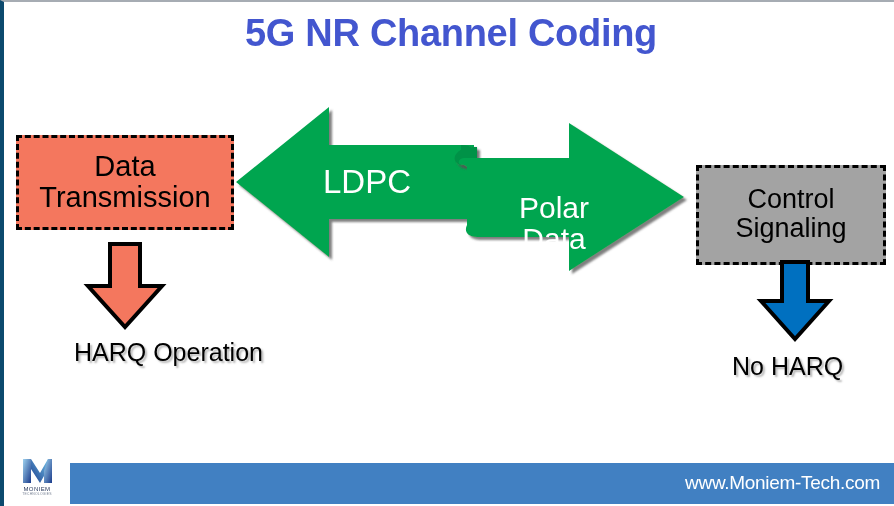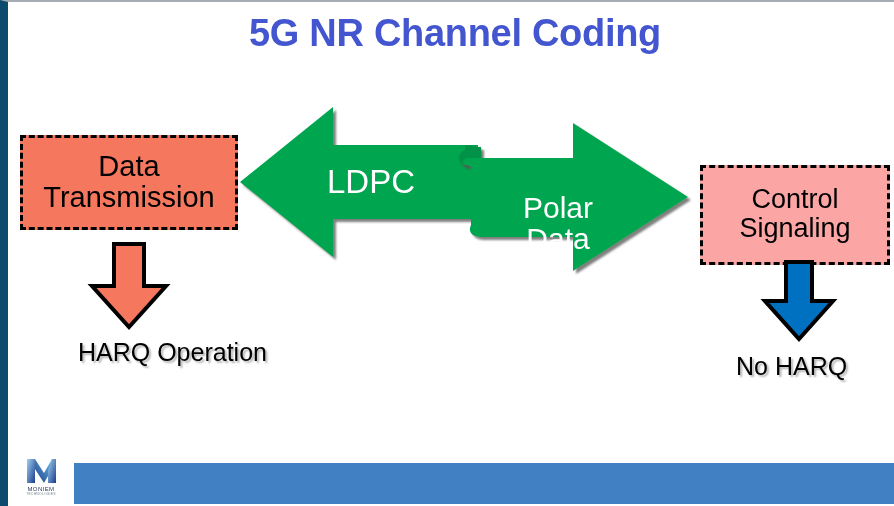--- a/index.html
+++ b/index.html
@@ -13,21 +13,21 @@
     font-family: "Liberation Sans", sans-serif;
     overflow: hidden;
   }
   #slide {
     position: relative;
     width: 894px;
     height: 506px;
     background: #ffffff;
     box-sizing: border-box;
     border-top: 2px solid #a6acb3;
-    border-left: 8px solid #0c4a6e;
+    border-left: 4px solid #0c4a6e;
     overflow: hidden;
   }
 
   
   #title {
     position: absolute;
     left: 0;
     top: 10px;
     width: 894px;
     text-align: center;
@@ -58,21 +58,21 @@
     top: 133px;
     width: 218px;
     height: 95px;
     background: #F4775E;
   }
   #box-control {
     left: 692px;
     top: 163px;
     width: 190px;
     height: 100px;
-    background: #fca5a5;
+    background: #a3a3a3;
     font-size: 27px;
   }
 
   
   #greenwrap {
     position: absolute;
     left: 225px;
     top: 95px;
     width: 470px;
     height: 185px;
@@ -221,20 +221,21 @@
   <div id="varrow-right" class="vwrap">
     <svg width="78" height="82" viewBox="0 0 78 82" xmlns="http://www.w3.org/2000/svg">
       <path d="M 26,2 L 52,2 L 52,41 L 73,41 L 39,79 L 5,41 L 26,41 Z" fill="#0070C0" stroke="#000000" stroke-width="4" stroke-linejoin="miter"></path>
     </svg>
   </div>
 
   <div id="cap-harq" class="caption">HARQ Operation</div>
   <div id="cap-noharq" class="caption">No HARQ</div>
 
   <div id="footer-bar"></div>
+  <div id="footer-url">www.Moniem-Tech.com</div>
 
   <div id="logo">
     <svg width="34" height="28" viewBox="0 0 34 28" xmlns="http://www.w3.org/2000/svg">
       <defs>
         <linearGradient id="g1" x1="0" y1="0" x2="1" y2="1">
           <stop offset="0" stop-color="#9ed2ef"></stop>
           <stop offset="1" stop-color="#1b3b8b"></stop>
         </linearGradient>
         <linearGradient id="g2" x1="0" y1="1" x2="1" y2="0">
           <stop offset="0" stop-color="#1b3b8b"></stop>

